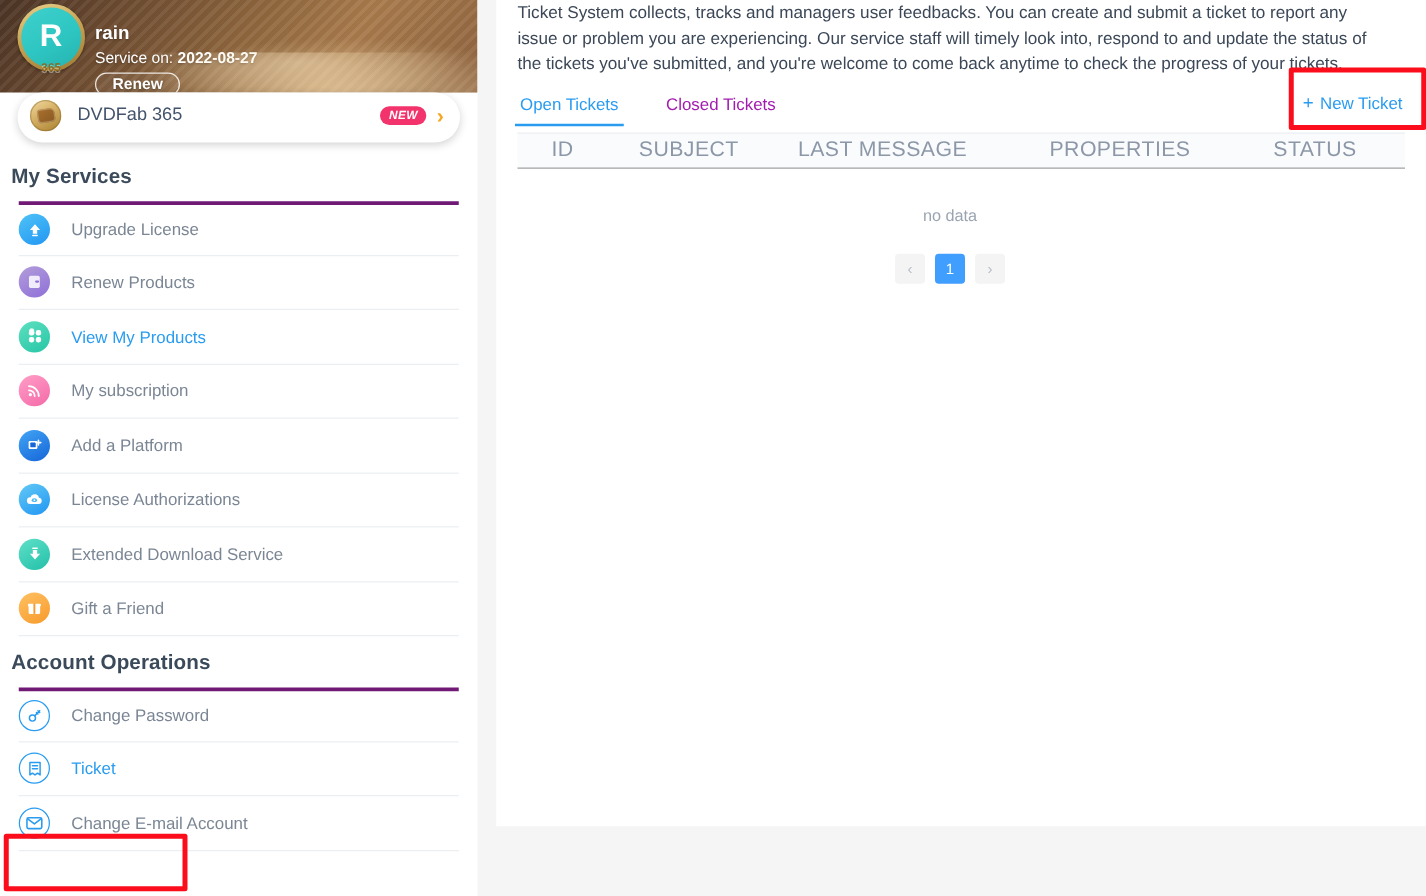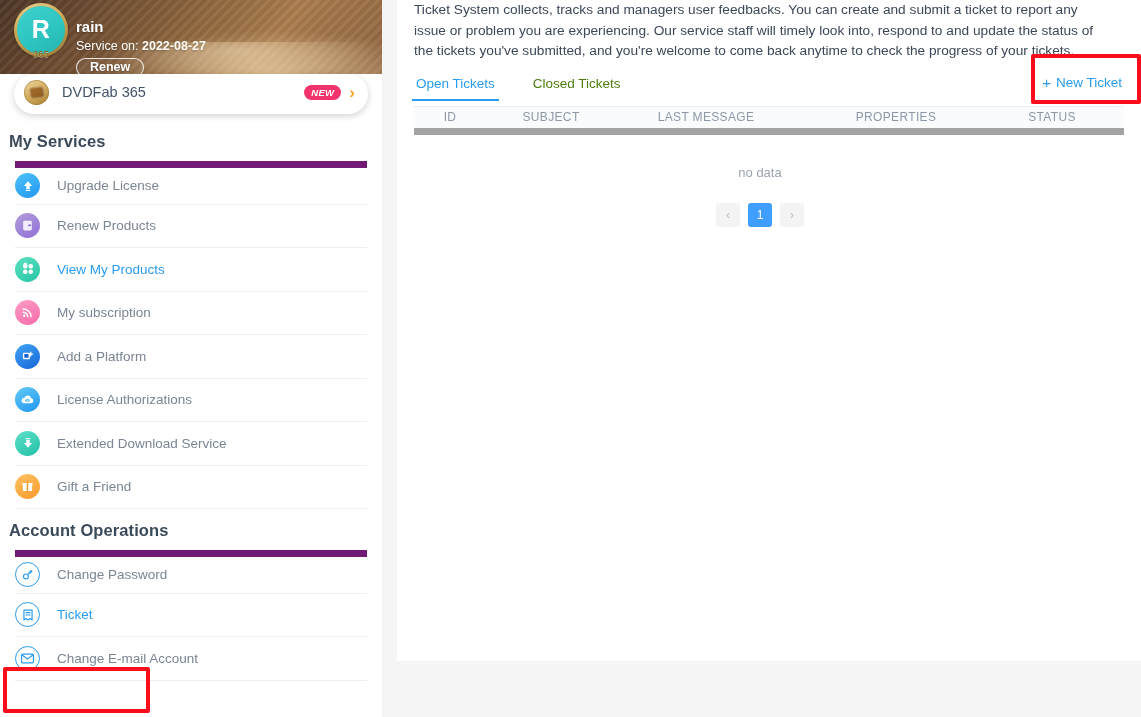--- a/index.html
+++ b/index.html
@@ -135,21 +135,21 @@
     letter-spacing: 0.1px;
   }
   .nav-item {
     display: flex; align-items: center;
     height: 43.5px;
     margin: 0 15px;
     border-bottom: 1px solid #eceff1;
     cursor: pointer;
     position: relative;
   }
-  .nav-item:first-of-type { border-top: 7px solid #701a75; text-align: center; }
+  .nav-item:first-of-type { border-top: 3px solid #701a75; text-align: center; }
   .nav-label { margin-left: 17px; font-size: 13.5px; color: #7b8694; }
   .nav-item.active .nav-label { color: #2a9cf0; }
 
   .ico { width: 25px; height: 25px; border-radius: 50%; flex: 0 0 auto; position: relative;
          display: flex; align-items: center; justify-content: center; }
   .ico svg { display: block; }
 
   .ico.filled-blue   { background: linear-gradient(150deg, #4fc3f7 0%, #2196f3 100%); }
   .ico.filled-purple { background: linear-gradient(150deg, #b39ddb 0%, #8e6fd8 100%); }
   .ico.filled-teal   { background: linear-gradient(150deg, #5de0c0 0%, #26c6a6 100%); }
@@ -178,21 +178,21 @@
   .intro p { margin: 0; }
 
   .tabbar {
     position: relative;
     margin: 14px 17px 0 17px;
     height: 31px;
     border-bottom: 1px solid #eaedf1;
     display: flex; align-items: flex-start;
   }
   .tab {
-    font-size: 13.5px; color: #4d7c0f;
+    font-size: 13.5px; color: #a21caf;
     padding: 0 2px 9px 2px; margin-right: 34px;
     cursor: pointer; position: relative;
   }
   .tab.active { color: #2a9cf0; }
   .tab.active:after {
     content: ""; position: absolute; left: -2px; right: -2px; bottom: -1px;
     height: 2px; background: #2a9cf0;
   }
   .new-ticket {
     position: absolute; right: 0; top: -1px;
@@ -200,22 +200,22 @@
     display: flex; align-items: center; gap: 5px;
     padding: 0 2px;
   }
   .new-ticket .plus { font-size: 15px; line-height: 1; }
 
   .table-head {
     margin: 0 17px;
     background: #fafbfd;
     height: 28px;
     display: flex; align-items: center;
-    border-bottom: 7px solid #a3a3a3;
-    font-size: 12px; color: #8c98a8; letter-spacing: 0.35px;
+    border-bottom: 1px solid #a3a3a3;
+    font-size: 17px; color: #8c98a8; letter-spacing: 0.35px;
   }
   .th { text-align: center; }
   .th-id       { width: 72px; }
   .th-subject  { width: 130px; }
   .th-lastmsg  { width: 180px; }
   .th-props    { width: 200px; }
   .th-status   { flex: 1 1 auto; padding-right: 16px; }
 
   .nodata {
     text-align: center; color: #9aa4b1; font-size: 13px;

